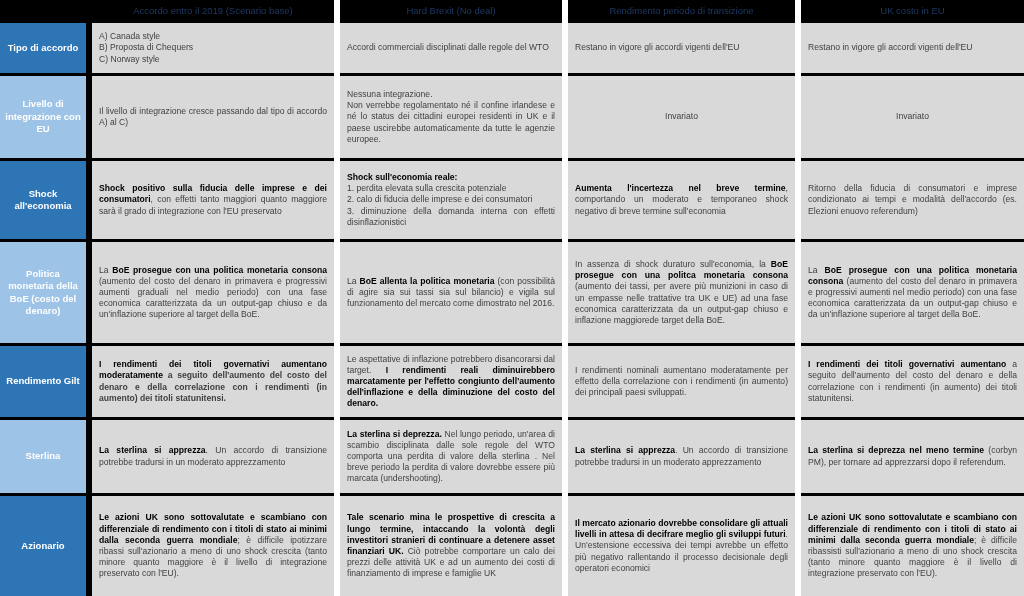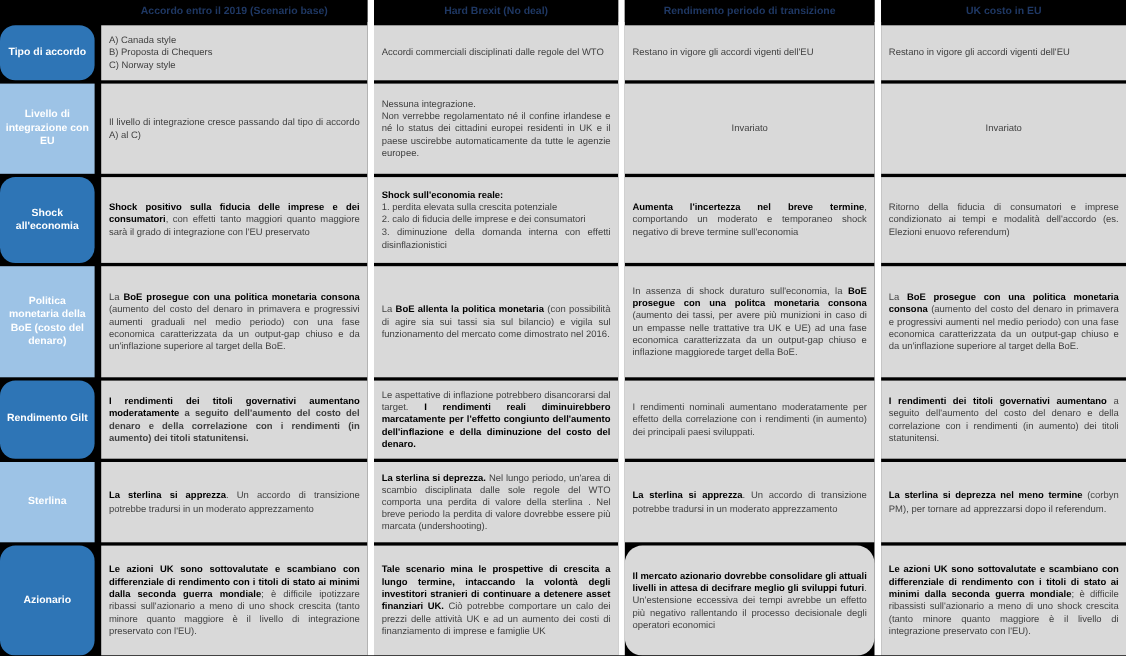--- a/index.html
+++ b/index.html
@@ -15,38 +15,38 @@
     width:1024px;height:596px;
     grid-template-columns:86px 6px 242px 6px 222px 6px 227px 6px 223px;
     grid-template-rows:20px 3px 50px 3px 82px 3px 78px 3px 101px 3px 71px 3px 73px 3px 100px;
     background:#000;
   }
   .gutter{ background:#fff; }
   .corner{ background:#000; }
   .col-header{
     background:#000;
     color:var(--header-text,#1F3864);
-    font-weight:bold;
+    font-weight:normal;
     font-size:9.5px;
     display:flex;align-items:center;justify-content:center;
     text-align:center;
     overflow:hidden;
   }
   .row-header{
     color:#fff;
     font-weight:bold;
     font-size:9.5px;
     line-height:1.3;
     display:flex;align-items:center;justify-content:center;
     text-align:center;
     padding:2px 3px;
     box-sizing:border-box;
     overflow:hidden;
   }
-  .row-header.medium{ background:var(--medium-blue,#2E75B6);border-radius:14px; }
+  .row-header.medium{ background:var(--medium-blue,#2E75B6); }
   .row-header.light{ background:var(--light-blue,#9DC3E6); }
   .cell{
     background:var(--cell-bg,#D9D9D9);
     color:#3F3F3F;
     font-size:8.6px;
     line-height:1.3;
     display:flex;align-items:center;
     padding:3px 7px;
     box-sizing:border-box;
     overflow:hidden;
@@ -161,20 +161,20 @@
       <div class="cell align-justify" style="grid-area: 13 / 9;">
         <div class="cell-text"><b>La sterlina si deprezza nel meno termine</b> (corbyn PM), per tornare ad apprezzarsi dopo il referendum.</div>
       </div>
       <div class="row-header medium" style="grid-area: 15 / 1;">Azionario</div>
       <div class="cell align-justify" style="grid-area: 15 / 3;">
         <div class="cell-text"><b>Le azioni UK sono sottovalutate e scambiano con differenziale di rendimento con i titoli di stato ai minimi dalla seconda guerra mondiale</b>; è difficile ipotizzare ribassi sull'azionario a meno di uno shock crescita (tanto minore quanto maggiore è il livello di integrazione preservato con l'EU).</div>
       </div>
       <div class="cell align-justify" style="grid-area: 15 / 5;">
         <div class="cell-text"><b>Tale scenario mina le prospettive di crescita a lungo termine, intaccando la volontà degli investitori stranieri di continuare a detenere asset finanziari UK.</b> Ciò potrebbe comportare un calo dei prezzi delle attività UK e ad un aumento dei costi di finanziamento di imprese e famiglie UK</div>
       </div>
-      <div class="cell align-justify" style="grid-area: 15 / 7; border-radius: 16px;">
+      <div class="cell align-justify" style="grid-area: 15 / 7;">
         <div class="cell-text"><b>Il mercato azionario dovrebbe consolidare gli attuali livelli in attesa di decifrare meglio gli sviluppi futuri</b>. Un'estensione eccessiva dei tempi avrebbe un effetto più negativo rallentando il processo decisionale degli operatori economici</div>
       </div>
       <div class="cell align-justify" style="grid-area: 15 / 9;">
         <div class="cell-text"><b>Le azioni UK sono sottovalutate e scambiano con differenziale di rendimento con i titoli di stato ai minimi dalla seconda guerra mondiale</b>; è difficile ribassisti sull'azionario a meno di uno shock crescita (tanto minore quanto maggiore è il livello di integrazione preservato con l'EU).</div>
       </div>
     </div>
 </div>
 
 </body></html>

